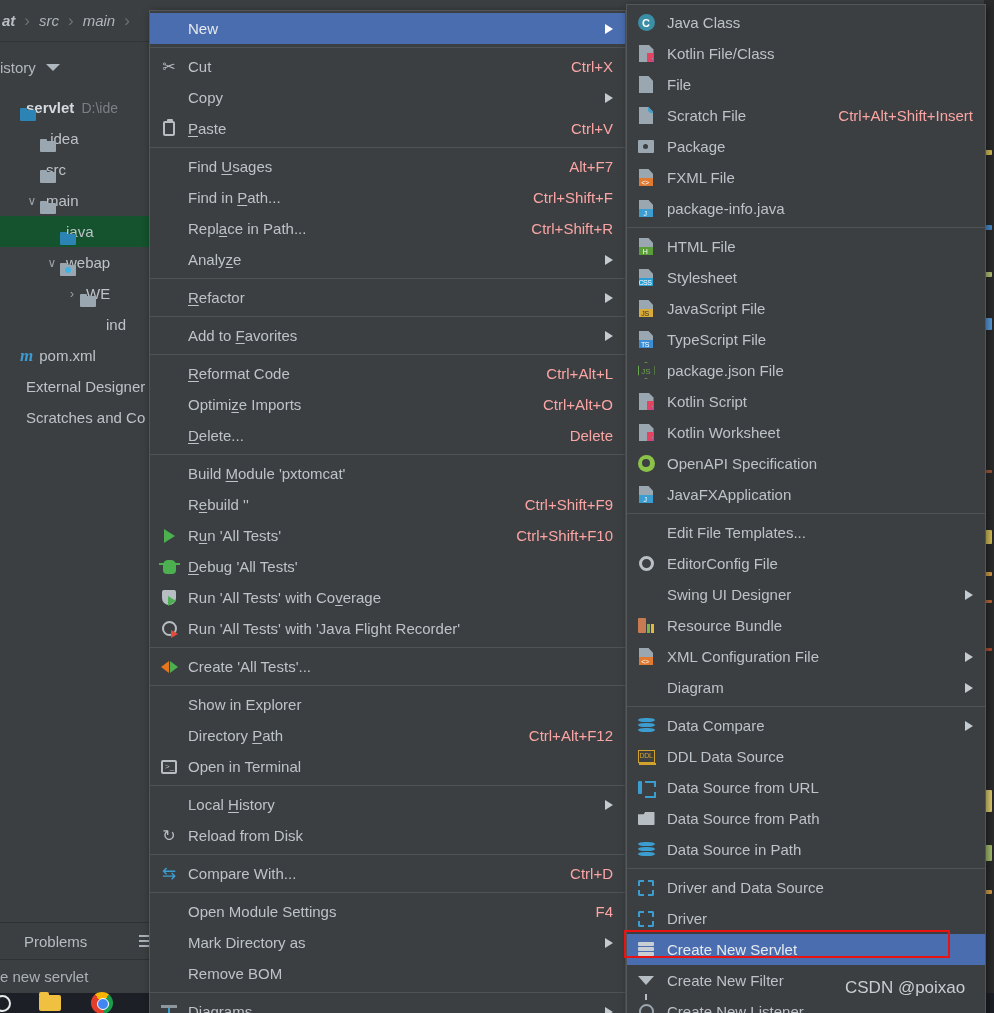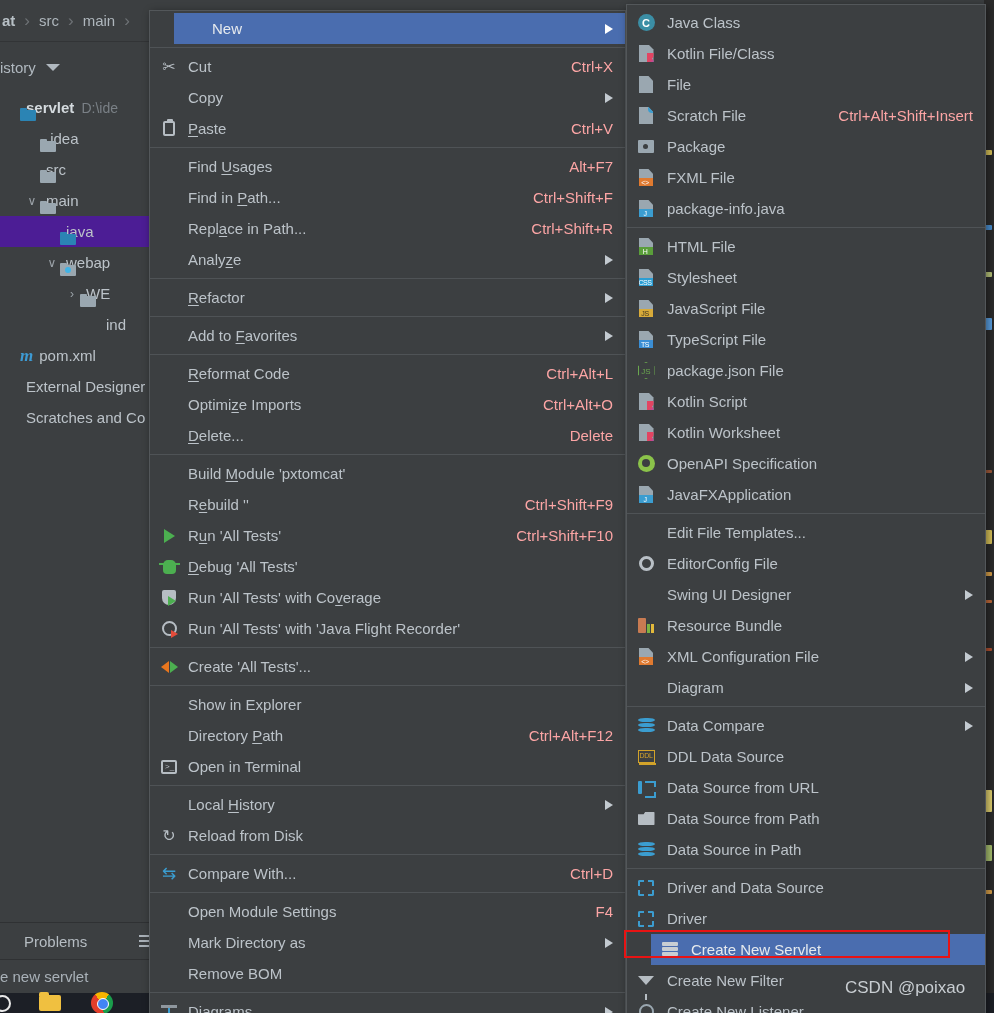--- a/index.html
+++ b/index.html
@@ -22,21 +22,21 @@
 
   .breadcrumb-bar {
     position: absolute; left: 0; top: 0; width: 450px; height: 42px;
     background: #3c3f41;
     display: flex; align-items: center;
     font-size: 15px; color: #a9b1b8;
     border-bottom: 1px solid #323436;
     padding-left: 0px;
     overflow: hidden; white-space: nowrap;
   }
-  .bc-seg { color: #b8c0c6; font-weight: bold; padding: 0 2px;}
+  .bc-seg { color: #b8c0c6; font-weight: bold; padding: 0 2px; font-style: italic;}
   .bc-seg.plain { font-weight: normal; color: #aeb6bc; }
   .bc-sep { color: #6e7276; font-size: 17px; padding: 0 7px; font-weight: 300; }
 
   .project-bar {
     position: absolute; left: 0; top: 42px; width: 150px; height: 50px;
     display: flex; align-items: center;
     font-size: 15px; color: #b0b8bf;
     background: #3c3f41;
     overflow: hidden; white-space: nowrap;
   }
@@ -49,21 +49,21 @@
   
   .tree {
     position: absolute; left: 0; top: 92px; width: 150px; height: 830px;
     background: #3c3f41; overflow: hidden;
   }
   .tree-row {
     height: 31px; display: flex; align-items: center;
     font-size: 15px; color: #bcc3c9; white-space: nowrap;
     padding-right: 2px;
   }
-  .tree-row.selected { background: #4c1d95; }
+  .tree-row.selected { background: #14532d; }
   .tree-row.bold .lbl { font-weight: bold; color: #d4dade; }
   .tree-row .sub { color: #7a8086; margin-left: 7px; font-size: 14px; }
   .twisty {
     width: 16px; display: inline-flex; align-items: center; justify-content: center;
     color: #9aa1a7; font-size: 12px; flex: 0 0 auto;
   }
   .ficon { flex: 0 0 auto; margin-right: 6px; display: inline-block; }
 
   .folder-gray, .folder-blue {
     width: 16px; height: 13px; position: relative;
@@ -151,21 +151,21 @@
     box-shadow: 2px 2px 8px rgba(0,0,0,0.45);
     padding: 2px 0 2px 0;
     font-size: 15px;
     z-index: 20;
   }
   .mi {
     position: relative; height: 31px; display: flex; align-items: center;
     color: #bcc3c9; padding-left: 38px; padding-right: 12px;
     white-space: nowrap; cursor: default;
   }
-  .mi.selected { background: #4a6daf; color: #e6eaee; margin-left: 24px; }
+  .mi.selected { background: #4a6daf; color: #e6eaee; }
   .mi .label { flex: 0 1 auto; }
   .mi .accel { margin-left: auto; color: #fca5a5; padding-left: 26px; }
   .mi .mic {
     position: absolute; left: 10px; top: 50%; transform: translateY(-50%);
     width: 18px; height: 18px; display: flex; align-items: center; justify-content: center;
   }
   .mi .arrow {
     margin-left: auto; width: 0; height: 0;
     border-top: 5px solid transparent; border-bottom: 5px solid transparent;
     border-left: 8px solid #c3cad0;

